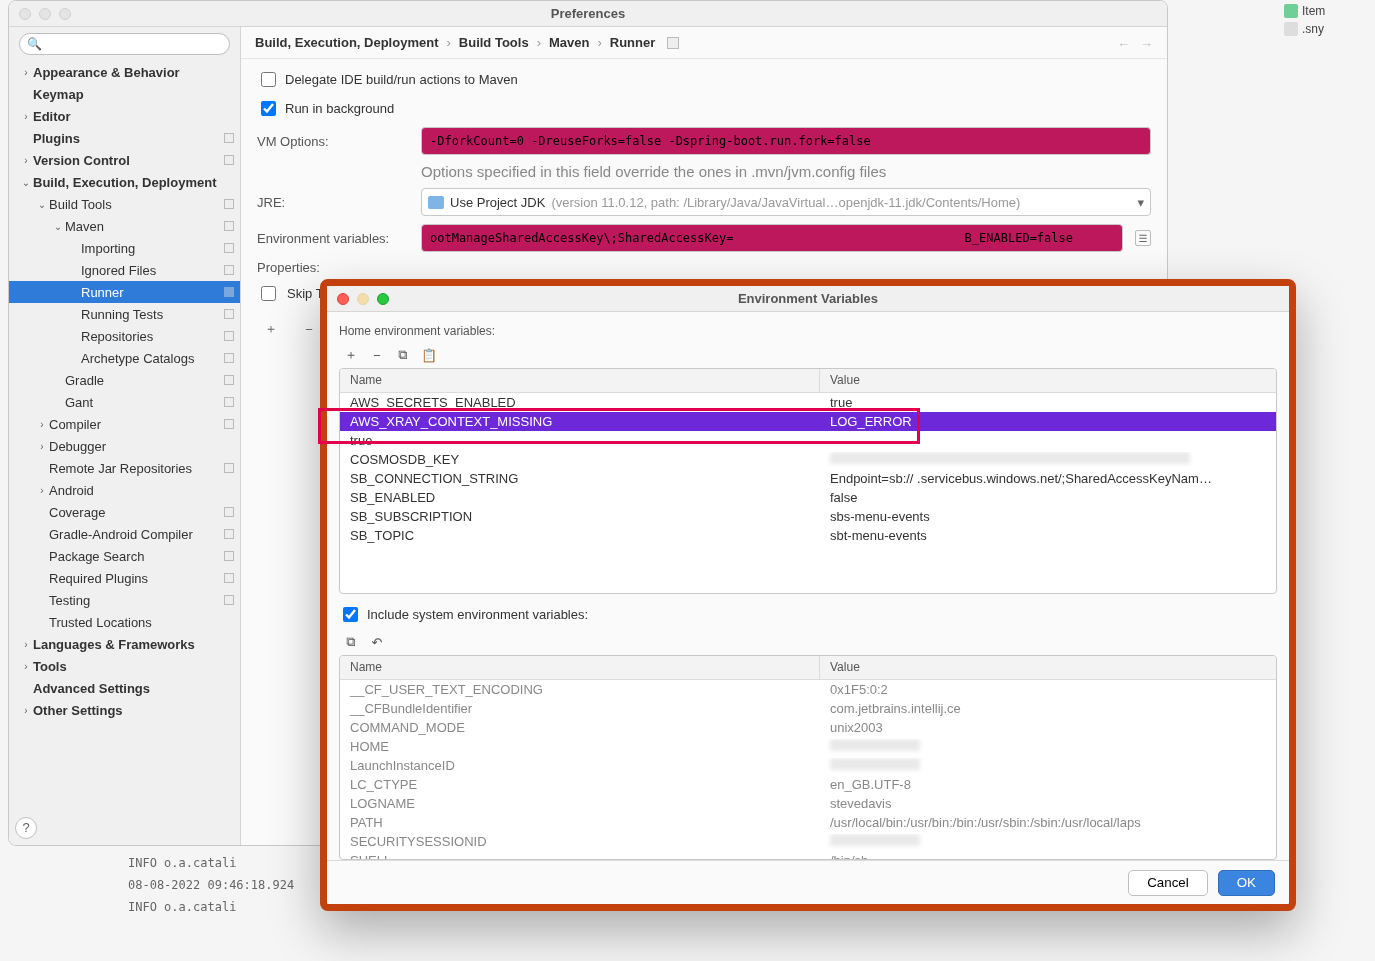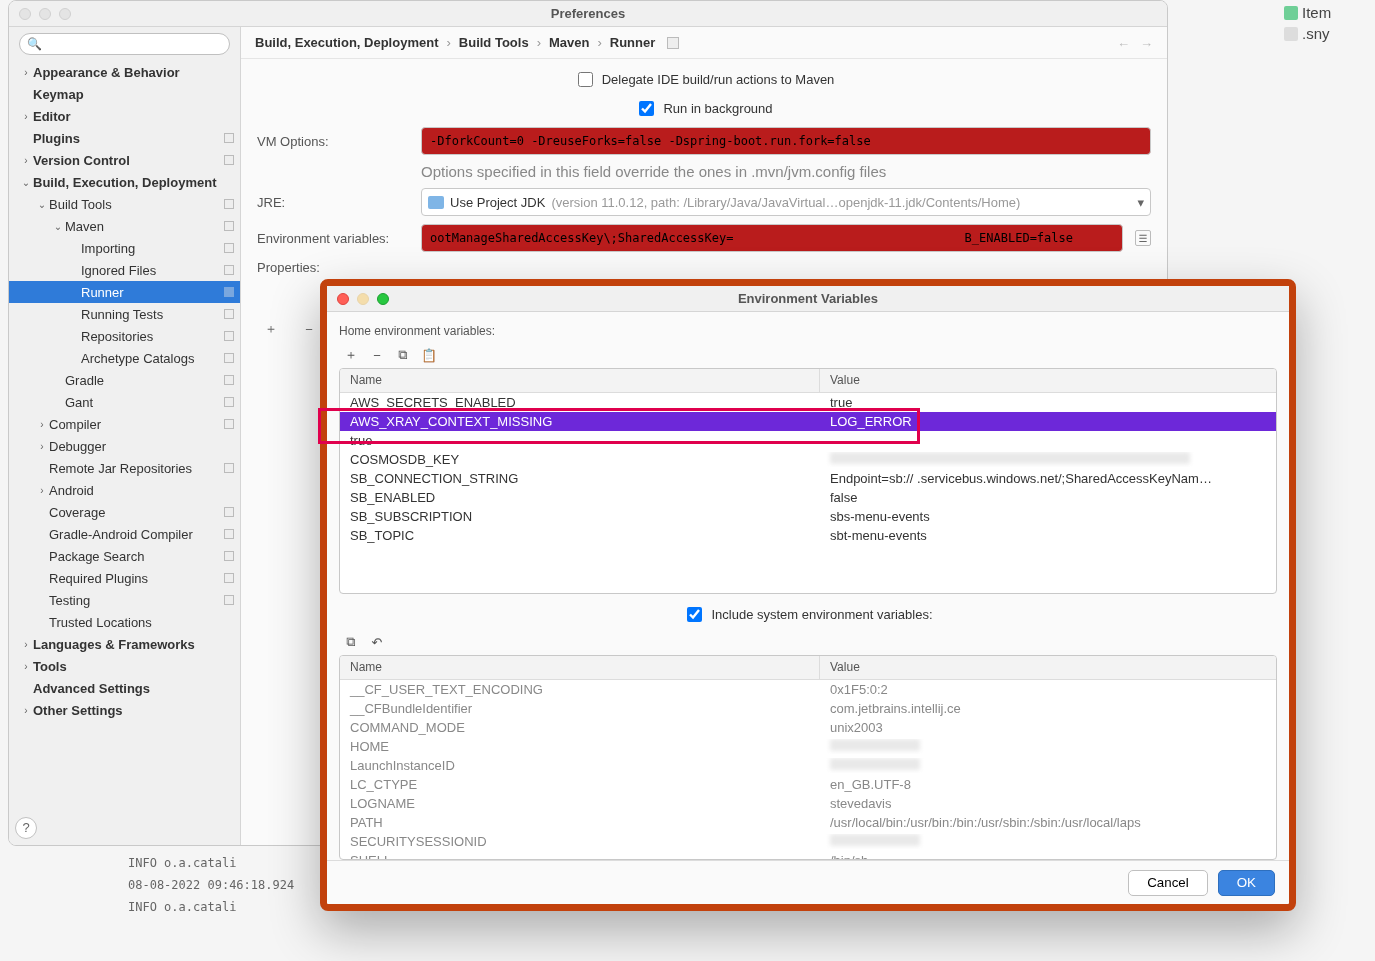--- a/index.html
+++ b/index.html
@@ -28,28 +28,28 @@
   .tree-row.sel .cube { border-color:#7aa7de; background:#7aa7de;}
   .help-btn { margin:6px; width:22px; height:22px; border:1px solid #c0c0c0; border-radius:50%; background:#fff; text-align:center; line-height:20px; color:#666;}
   .main { flex:1; display:flex; flex-direction:column; }
   .breadcrumb { height:32px; display:flex; align-items:center; padding:0 14px; font-weight:600; color:#333; border-bottom:1px solid #e5e5e5; gap:8px;}
   .breadcrumb .sep { color:#999; font-weight:400;}
   .breadcrumb .link { color:#333;}
   .brk-nav { margin-left:auto; display:flex; gap:10px; color:#bbb;}
   .form { padding:10px 16px; display:flex; flex-direction:column; gap:8px;}
   .row { display:flex; align-items:center; gap:8px;}
   .row label.fixed { width:156px; color:#555;}
-  input[type=text].field { flex:1; height:28px; border:1px solid #c8c8c8; border-radius:4px; padding:0 8px; font-family: "SF Mono","Menlo",monospace; font-size:12px; background:#b91c1c;}
+  input[type=text].field { flex:1; height:28px; border:1px solid #c8c8c8; border-radius:4px; padding:0 8px; font-family: "SF Mono","Menlo",monospace; font-size:12px; background:#be185d;}
   .hint { font-size:15px; color:#888; padding-left:164px;}
   .jre-sel { flex:1; height:28px; border:1px solid #c8c8c8; border-radius:4px; display:flex; align-items:center; padding:0 6px; gap:6px; background:#fff;}
   .jre-sel .folder-ic { width:16px; height:13px; background:#7fb5e6; border-radius:2px;}
   .jre-sel .txt { color:#333;}
   .jre-sel .gray { color:#999;}
   .jre-sel .drop { margin-left:auto; color:#666;}
-  .chkrow { display:flex; align-items:center; gap:6px;justify-content:center;}
+  .chkrow { display:flex; align-items:center; gap:6px;}
   input[type=checkbox]{ width:15px; height:15px;}
   .props-toolbar { display:flex; align-items:center; gap:10px; margin-top:6px;}
   .small-tb { width:28px; height:22px; display:inline-flex; align-items:center; justify-content:center; color:#666;}
   .env-window { position:absolute; left:320px; top:279px; width:976px; height:632px; background:#fafafa; border:7px solid #c2410c; border-radius:8px; display:flex; flex-direction:column; box-shadow:0 20px 50px rgba(0,0,0,0.3);}
   .env-body { flex:1; display:flex; flex-direction:column; padding:8px 12px 0 12px; min-height:0;}
   .section-label { font-size:12px; color:#555; margin:4px 0;}
   .tb { display:flex; gap:6px; padding:4px 2px; color:#555;}
   .tb span { width:20px; height:18px; display:inline-flex; align-items:center; justify-content:center; cursor:pointer;}
   .table { flex:0 0 226px; border:1px solid #c8c8c8; border-radius:4px; display:flex; flex-direction:column; overflow:hidden; background:#fff;}
   .thead { display:flex; height:24px; border-bottom:1px solid #dcdcdc; background:#f3f3f3;}
@@ -63,21 +63,21 @@
   .trow.sel { background:#6d28d9; color:#fff;}
   .trow.gray { color:#888;}
   .highlight-box { position:absolute; border:3px solid #e0004d; pointer-events:none; z-index:10;}
   .env-footer { height:44px; border-top:1px solid #dcdcdc; display:flex; align-items:center; justify-content:flex-end; gap:10px; padding:0 14px;}
   .btn { height:26px; padding:0 18px; border:1px solid #c0c0c0; border-radius:5px; background:#fff; cursor:pointer;}
   .btn.primary { background:#3b84e0; color:#fff; border-color:#2e6fbe;}
   .sys-table { flex:1; border:1px solid #c8c8c8; border-radius:4px; display:flex; flex-direction:column; overflow:hidden; background:#fff; min-height:0;}
   .redact { display:inline-block; background:#e9e9e9; filter:blur(2px); height:12px; width:90px; border-radius:2px;}
   .log-area { position:absolute; left:128px; top:852px; width:1200px; font-family:"SF Mono",Menlo,monospace; font-size:12px; color:#666; line-height:22px;}
   .right-panel { position:absolute; right:0; top:0; width:95px; display:flex; flex-direction:column; gap:4px; padding:4px;}
-  .right-panel .item { display:flex; align-items:center; gap:4px; font-size:15px; color:#444;}
+  .right-panel .item { display:flex; align-items:center; gap:4px; font-size:12px; color:#444;}
   .ic-sq { width:14px; height:14px; display:inline-block; border-radius:2px;}
   #user-vars .tbody, #sys-vars .tbody { position:relative;}
   .env-input-ic { width:16px; height:16px; border:1px solid #bbb; border-radius:2px; display:flex; align-items:center; justify-content:center; font-size:10px; color:#666; margin-left:4px;}
 </style>
 </head>
 <body>
 
 <div class="pref-window">
   <div class="titlebar">
     <div class="traffic">

